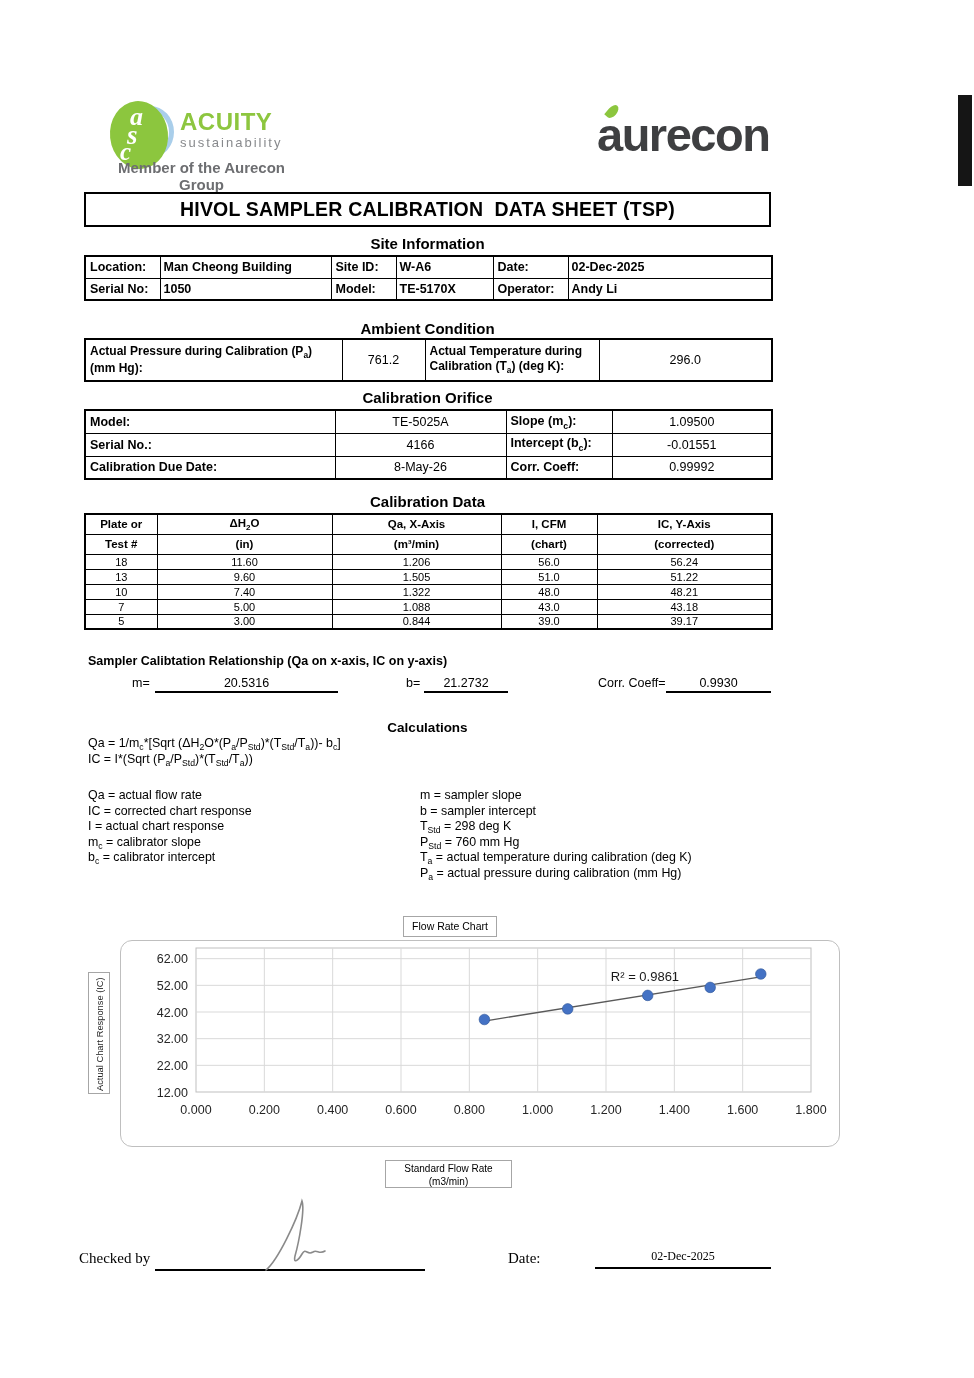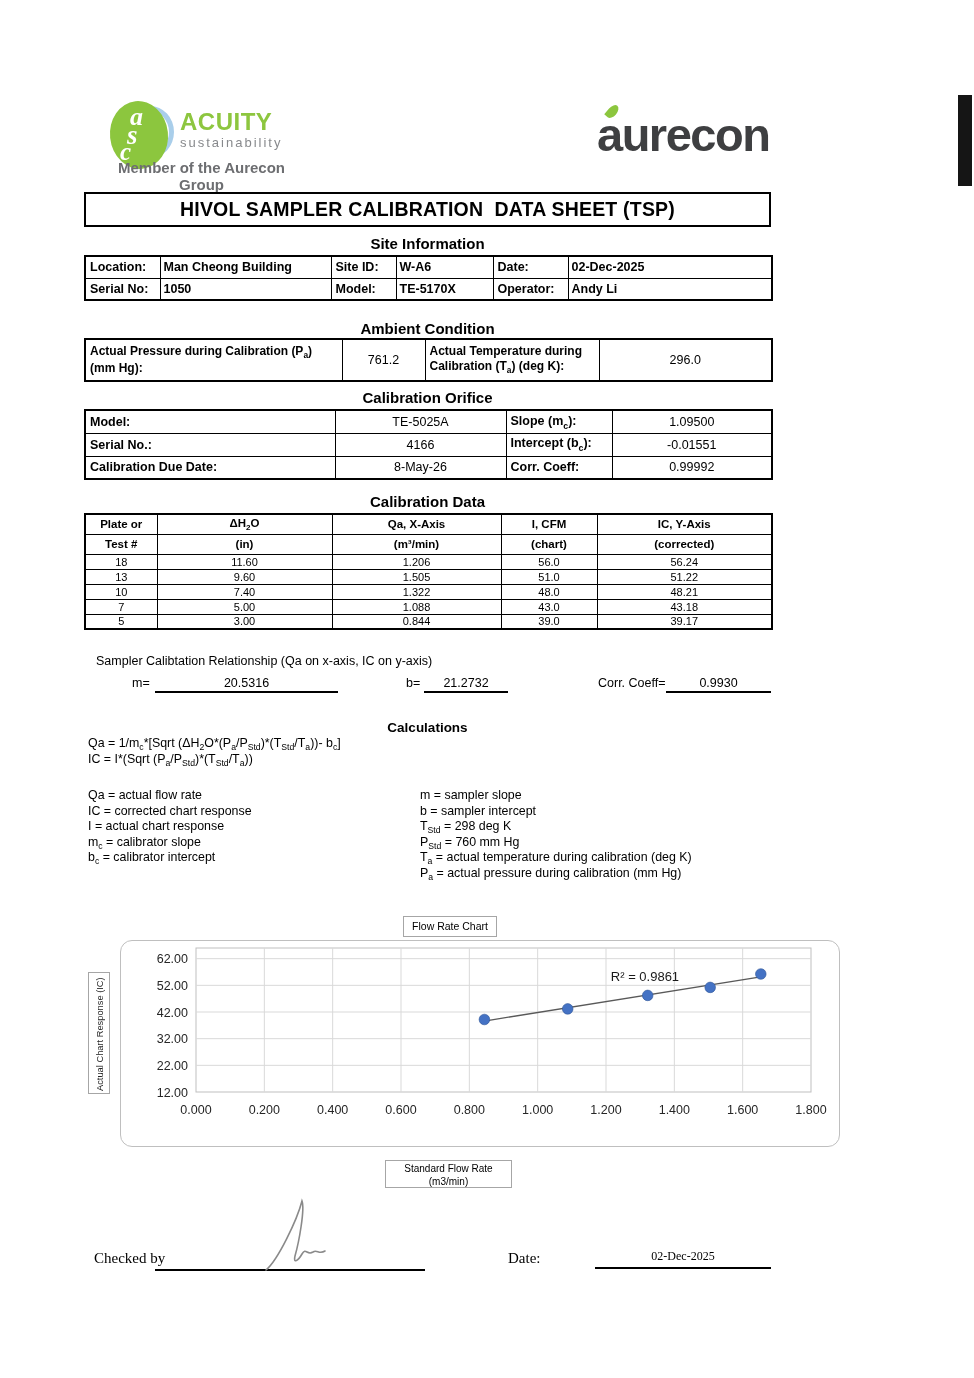--- a/index.html
+++ b/index.html
@@ -34,21 +34,21 @@
   .doc-table td.valb { font-weight:bold; }
   #site-table tr { height:22px; }
   #ambient-table tr { height:42px; }
   #ambient-table td.lbl { font-size:12px; line-height:1.25; white-space:normal; }
   #orifice-table tr { height:23px; }
   #cal-table td { text-align:center;margin-left:36px; }
   #cal-table .cal-h td { height:20px; font-weight:bold; font-size:11.5px; }
   #cal-table .cal-d td { height:15px; font-size:11px; }
 
   
-  .rel-heading { position:absolute; left:96px; top:654px; font-size:12.5px; font-weight:normal; }
+  .rel-heading { position:absolute; left:88px; top:654px; font-size:12.5px; font-weight:bold; }
   .rel-label { position:absolute; top:676px; font-size:12.5px; }
   .rel-under { position:absolute; top:676px; height:17px; border-bottom:2.6px solid #000; text-align:center; font-size:12.5px; }
 
   
   .calc-heading { position:absolute; left:84px; top:720px; width:687px; text-align:center; font-size:13.5px; font-weight:bold; }
   .formula { position:absolute; left:88px; font-size:12.4px; }
   .def-col { position:absolute; font-size:12.4px; }
   .def-line { line-height:15.6px; height:15.6px; }
   sub { font-size:70%; }
 
@@ -56,21 +56,21 @@
   .chart-title-box { position:absolute; left:403px; top:916px; width:94px; height:21px; border:1px solid #A6A6A6; text-align:center; font-size:10.5px; line-height:19px; background:#fff; }
   .chart-frame { position:absolute; left:120px; top:940px; width:720px; height:207px; border:1.5px solid #BFBFBF; border-radius:12px; background:#fff; }
   #chart-svg { position:absolute; left:0; top:0; width:720px; height:207px; }
   #chart-svg text { font-family:"Liberation Sans","DejaVu Sans",sans-serif; }
   .ylabel-box { position:absolute; left:88px; top:972px; width:22px; height:122px; border:1px solid #A6A6A6; background:#fff; }
   .ylabel-text { position:absolute; left:0; top:0; width:22px; height:122px; writing-mode:vertical-rl; transform:rotate(180deg); text-align:center; font-size:9.3px; color:#262626; line-height:22px; }
   .xlabel-box { position:absolute; left:385px; top:1160px; width:127px; height:28px; border:1px solid #A6A6A6; text-align:center; font-size:10px; line-height:13px; padding-top:1px; background:#fff; }
 
   
   .serif { font-family:"Liberation Serif","DejaVu Serif",serif; }
-  .checked-label { position:absolute; left:94px; top:1250px; font-size:15px; }
+  .checked-label { position:absolute; left:79px; top:1250px; font-size:15px; }
   .checked-under { position:absolute; left:155px; top:1251px; width:270px; height:20px; border-bottom:2.2px solid #000; }
   .sig-svg { position:absolute; left:252px; top:1196px; }
   .date-label { position:absolute; left:508px; top:1250px; font-size:15px; }
   .date-under { position:absolute; left:595px; top:1249px; width:176px; height:20px; border-bottom:2.2px solid #000; text-align:center; font-size:12px; }
 </style>
 </head>
 <body>
 
 <div id="page">
 

